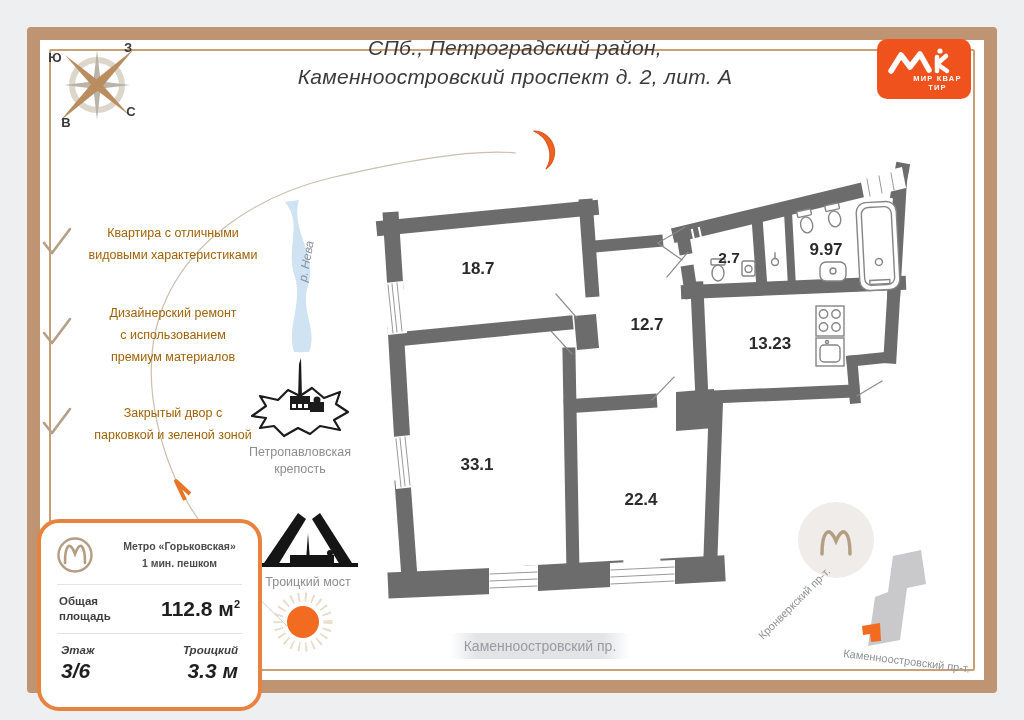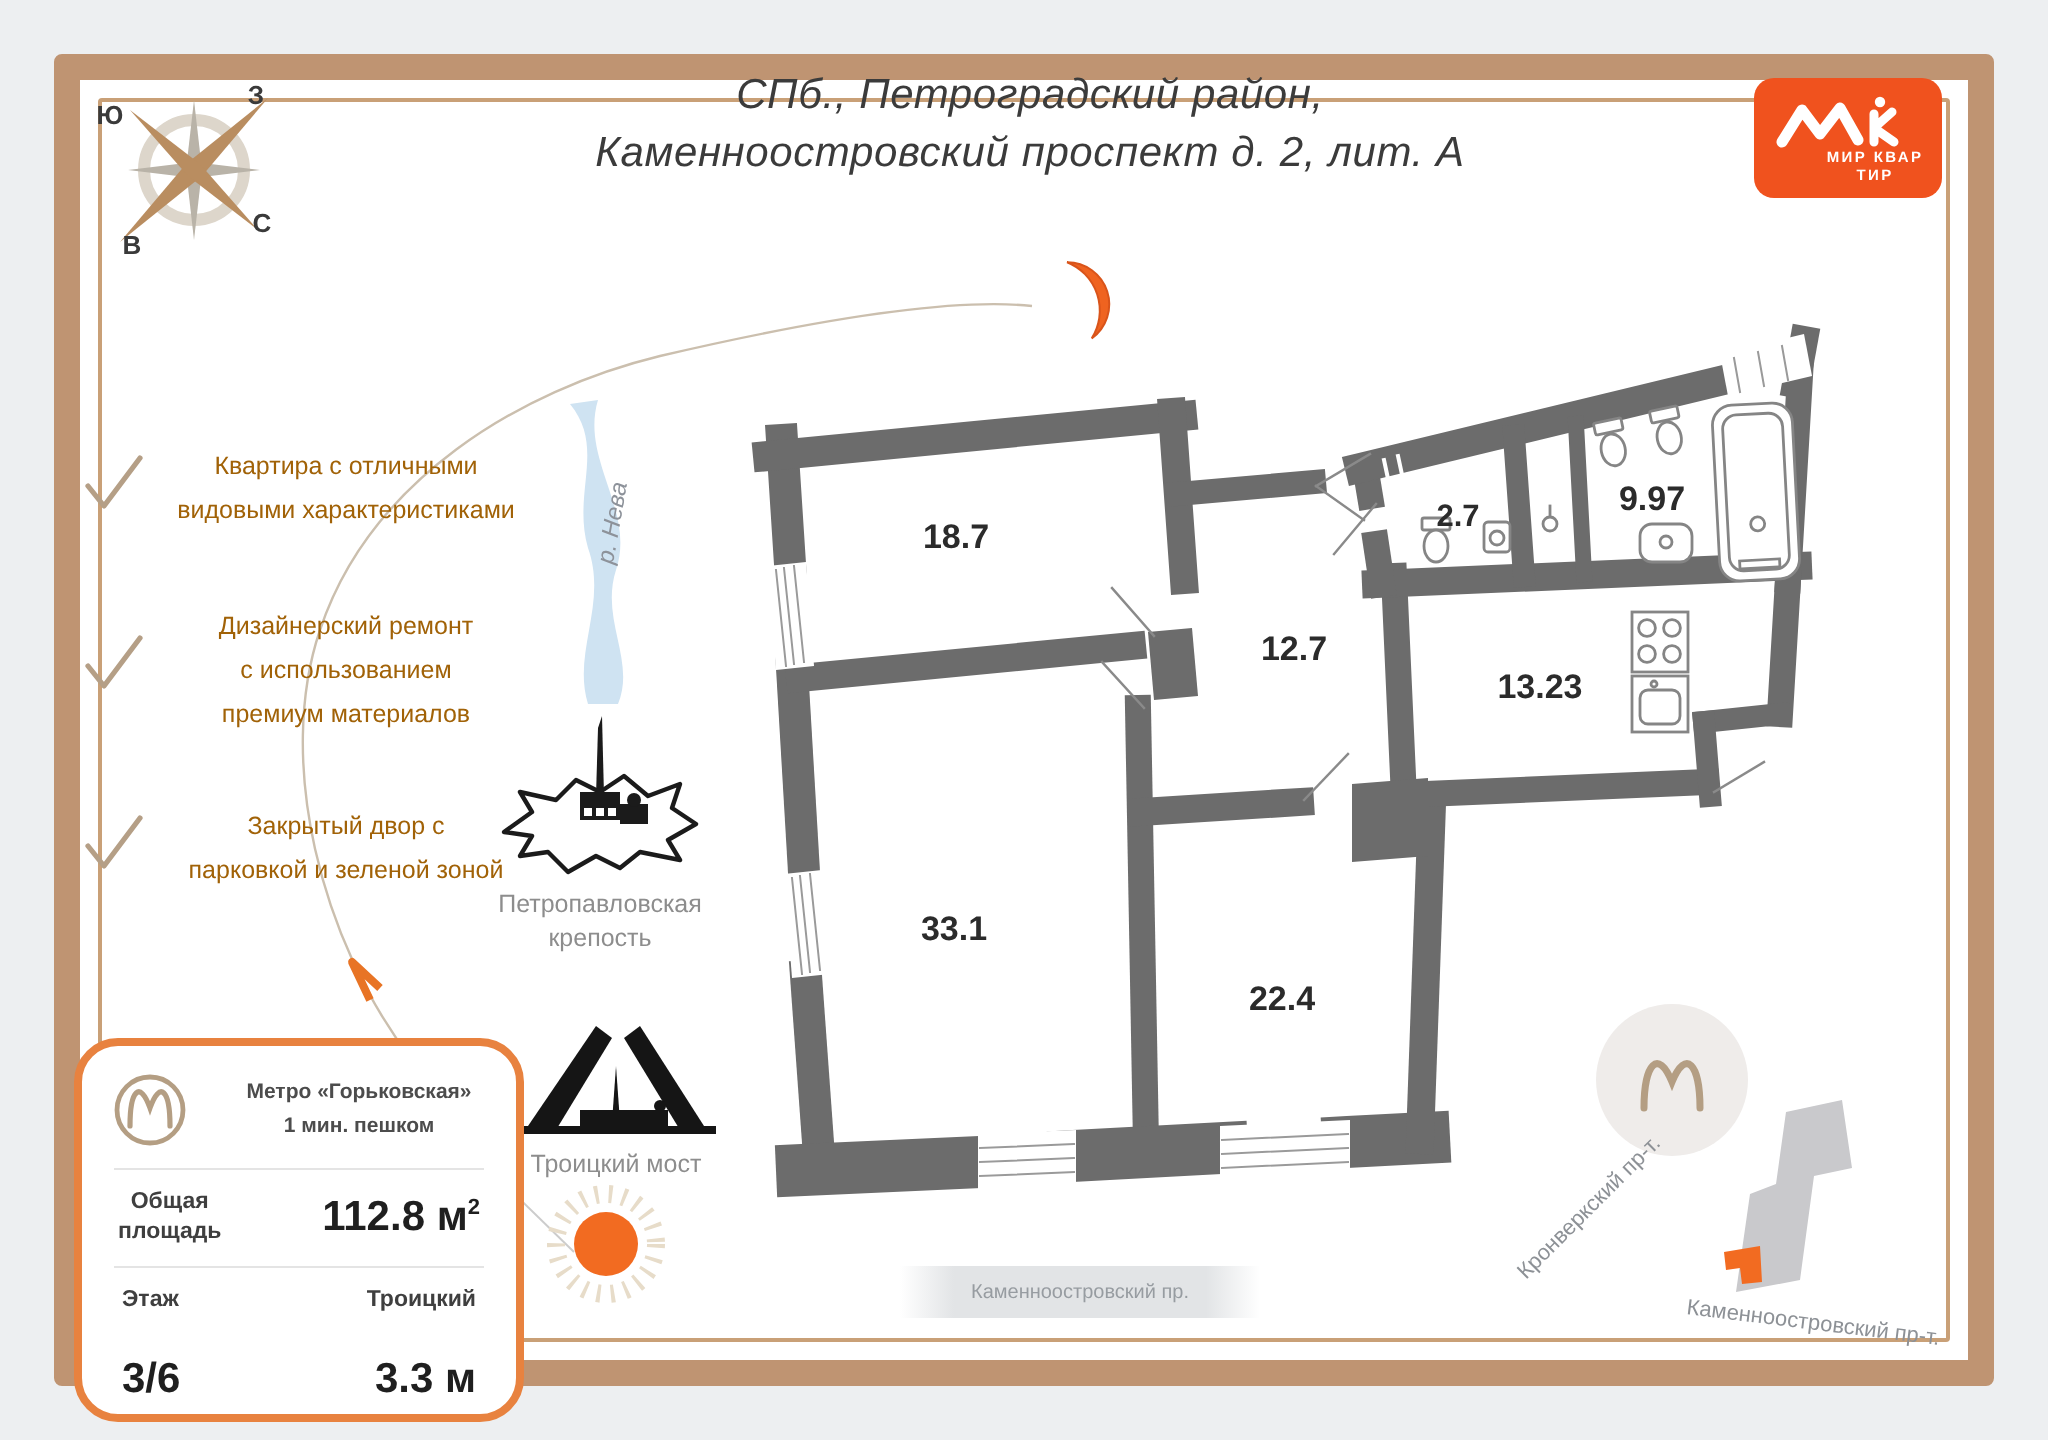--- a/index.html
+++ b/index.html
@@ -16,30 +16,30 @@
   .logo-text{position:absolute;left:0;right:0;bottom:7px;text-align:center;color:#fff;font-size:7.5px;
              font-weight:bold;letter-spacing:1.2px;padding-left:27px;}
   
   .feature-text{position:absolute;width:190px;text-align:center;color:#a16207;font-size:12.5px;line-height:22px;}
   
   .card{position:absolute;left:37px;top:519px;width:189px;height:162px;background:#fff;
         border:4px solid #e8823f;border-radius:22px;padding:12px 14px 10px 14px;box-sizing:content-box;}
   .card-row1{display:flex;align-items:center;gap:20px;}
   .card-metro-txt{flex:1;text-align:center;color:#4c4c4c;font-size:10.5px;line-height:17px;font-weight:bold;}
   .card-hr{border:none;border-top:1px solid #e4e4e4;margin:9px 2px;}
-  .card-row2{display:flex;align-items:center;justify-content:space-between;padding:0 4px;text-align:center;}
+  .card-row2{display:flex;align-items:center;justify-content:space-between;padding:0 4px;}
   .card-lbl{color:#3f3f3f;font-size:11.5px;line-height:15px;font-weight:bold;}
   .card-big{color:#1f1f1f;font-size:21px;font-weight:bold;}
   .card-big sup{font-size:11px;}
   .card-row3{display:flex;justify-content:space-between;padding:0 6px;margin-top:7px;}
-  .card-col{display:flex;flex-direction:column;gap:20px;}
+  .card-col{display:flex;flex-direction:column;gap:1px;font-style:italic;}
   
   .band{position:absolute;left:450px;top:633px;width:180px;height:26px;display:flex;align-items:center;justify-content:center;
         background:linear-gradient(90deg,rgba(226,228,230,0),#e2e4e6 15%,#e2e4e6 85%,rgba(226,228,230,0));
-        color:#979ca1;font-size:10px;}
+        color:#979ca1;font-size:14px;}
 </style>
 </head>
 <body>
 
 <div class="stage">
   <div class="frame"></div>
   <div class="frame-line"></div>
 
   <svg class="art" width="1024" height="720" viewBox="0 0 1024 720">
 

